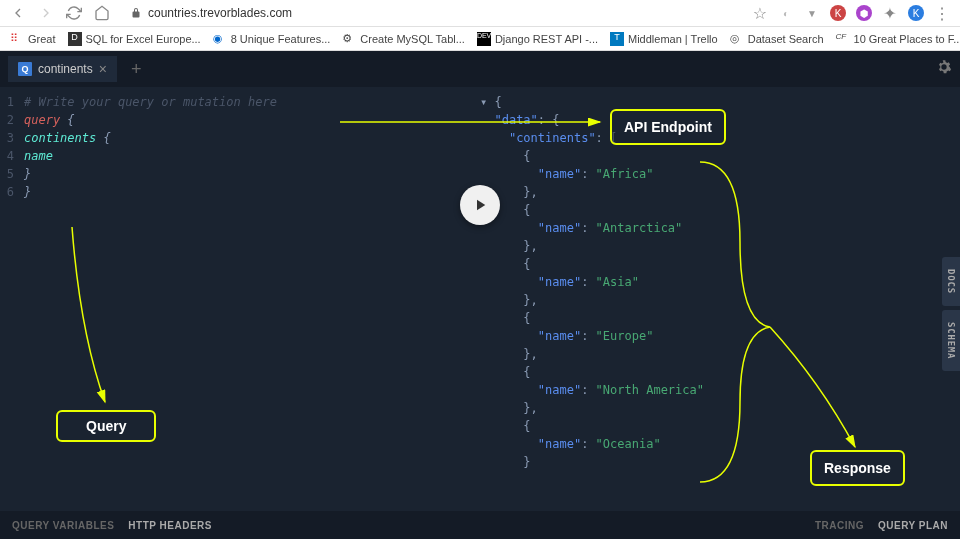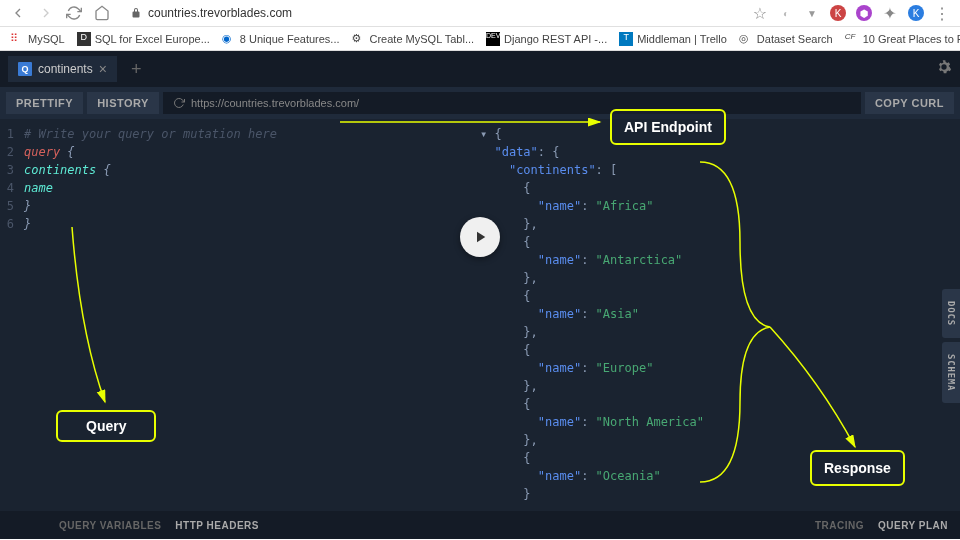--- a/index.html
+++ b/index.html
@@ -37,21 +37,21 @@
 .play-btn { position: absolute; left: 460px; top: 98px; width: 40px; height: 40px; border-radius: 50%; background: #f0f0f0; display: flex; align-items: center; justify-content: center; cursor: pointer; z-index: 10; box-shadow: 0 2px 6px rgba(0,0,0,.4); }
 .play-btn svg { width: 18px; height: 18px; fill: #333; }
 .response-pane { flex: 1; padding: 6px 10px; overflow: hidden; }
 .resp-line { line-height: 18px; white-space: pre; }
 .brace { color: #8b9bb4; }
 .key { color: #5a8dee; }
 .str { color: #48a873; }
 .side-tabs { position: absolute; right: 0; top: 170px; display: flex; flex-direction: column; }
 .side-tab { background: #2a3648; color: #aaa; font-size: 9px; font-weight: bold; letter-spacing: 0.8px; writing-mode: vertical-rl; padding: 12px 4px; cursor: pointer; margin-bottom: 4px; border-top-left-radius: 3px; border-bottom-left-radius: 3px; }
 .bottom-bar { height: 28px; background: #141b26; display: flex; align-items: center; padding: 0 12px; font-size: 10px; font-weight: bold; letter-spacing: 0.5px; }
-.bb-left { display: flex; gap: 14px; margin-left: 47px; }
+.bb-left { display: flex; gap: 14px; }
 .bb-right { margin-left: auto; display: flex; gap: 14px; }
 .bb-item { color: #666; cursor: pointer; }
 .annot-box { position: absolute; border: 2px solid #e8ff00; border-radius: 6px; padding: 8px 12px; font-family: -apple-system, sans-serif; font-weight: bold; font-size: 14px; color: #fff; background: rgba(26,35,48,0.6); z-index: 30; }
 .svg-overlay { position: absolute; top: 52px; left: 0; width: 960px; height: 488px; pointer-events: none; z-index: 25; }
 </style>
 </head>
 <body>
 
 <div class="browser-bar">
   <span class="nav-icon">
@@ -89,21 +89,21 @@
     <span class="ext-icon" style="background:#a4c;color:#fff">⬢</span>
     <span class="nav-icon">✦</span>
     <span class="ext-icon" style="background:#2b7de0;color:#fff">K</span>
     <span class="nav-icon">⋮</span>
   </div>
 </div>
 
 <div class="bookmarks-bar">
   <span class="bm-item">
       <span class="bm-icon" style="color:#d33">⠿</span>
-      <span>MySQL</span>
+      <span>Great</span>
     </span>
   <span class="bm-item">
       <span class="bm-icon" style="background:#333;color:#fff;text-align:center;font-size:9px">D</span>
       <span>SQL for Excel Europe...</span>
     </span>
   <span class="bm-item">
       <span class="bm-icon" style="color:#06c">◉</span>
       <span>8 Unique Features...</span>
     </span>
   <span class="bm-item">
@@ -137,32 +137,20 @@
       <span class="tab-q">Q</span>
       <span>continents</span>
       <span class="tab-close">×</span>
     </div>
     <span class="tab-add">+</span>
     <span class="gear-right"><svg width="16" height="16" viewBox="0 0 24 24" fill="#777">
           <path d="M12 8a4 4 0 100 8 4 4 0 000-8zm8.9 4c0 .5 0 1-.1 1.4l2 1.6-2 3.4-2.4-1a8 8 0 01-2.4 1.4l-.4 2.6h-4l-.4-2.6a8 8 0 01-2.4-1.4l-2.4 1-2-3.4 2-1.6a8.2 8.2 0 010-2.8l-2-1.6 2-3.4 2.4 1a8 8 0 012.4-1.4L10 2h4l.4 2.6a8 8 0 012.4 1.4l2.4-1 2 3.4-2 1.6c.1.5.1 1 .1 1.4z"></path>
         </svg></span>
   </div>
 
-  <div class="toolbar">
-    <span class="tb-btn">PRETTIFY</span>
-    <span class="tb-btn">HISTORY</span>
-    <div class="url-input">
-      <svg class="reload-icon" viewBox="0 0 24 24" fill="none" stroke="#777" stroke-width="2">
-          <path d="M23 4v6h-6"></path>
-          <path d="M20.5 15a9 9 0 11-2.1-9.4L23 10"></path>
-        </svg>
-      <span>https://countries.trevorblades.com/</span>
-    </div>
-    <span class="tb-btn">COPY CURL</span>
-  </div>
 
   <div class="editor-zone">
     <div class="query-pane" id="query-pane">
         <div class="line">
           <span class="gutter">1</span>
           <span class="code"><span class="comment"># Write your query or mutation here</span></span>
         </div>
         <div class="line">
           <span class="gutter">2</span>
           <span class="code"><span class="kw">query</span> {</span>

